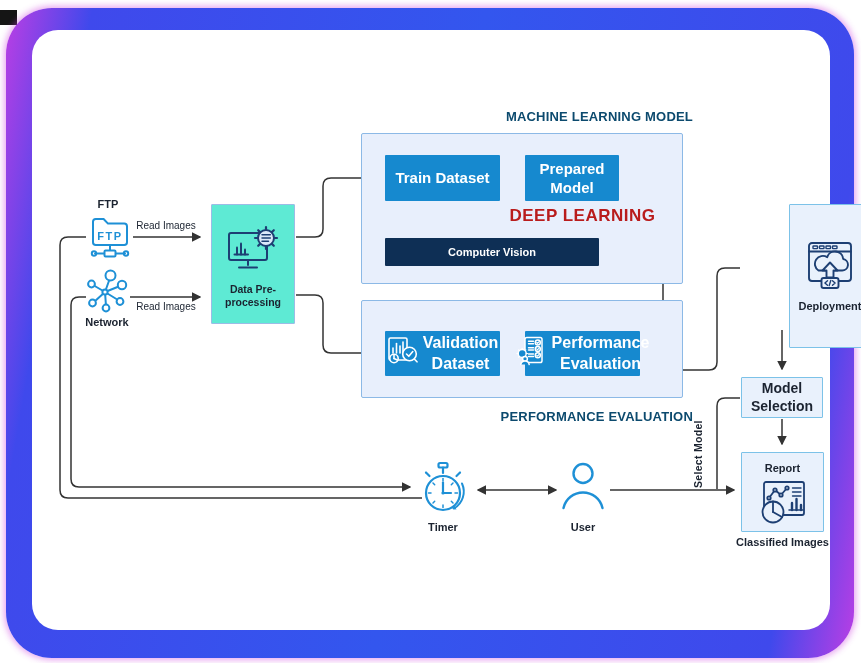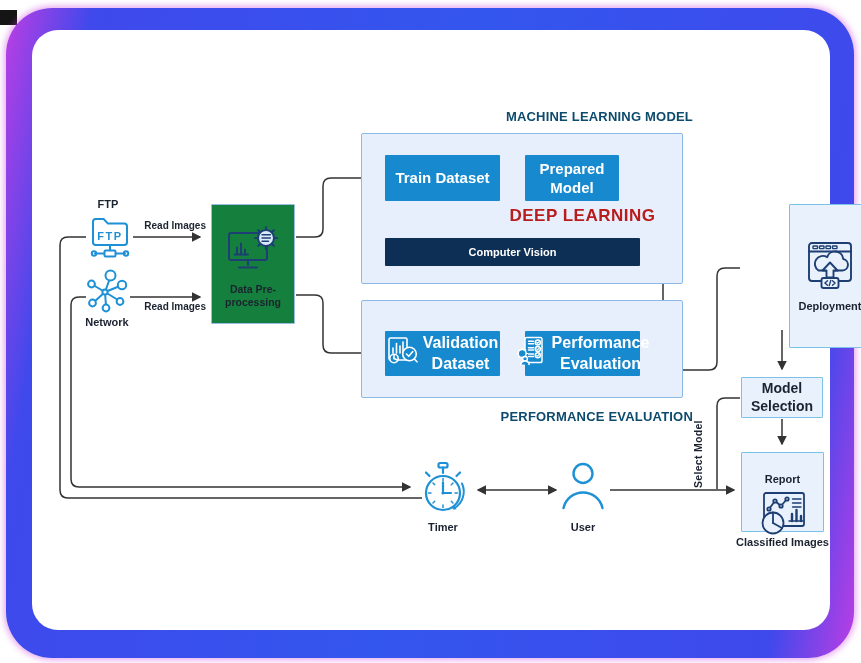--- a/index.html
+++ b/index.html
@@ -17,25 +17,25 @@
   .bluebox{position:absolute;background:#1689cf;color:#fff;font-size:15px;font-weight:600;
            display:flex;align-items:center;justify-content:center;text-align:center;line-height:1.3;
            border-radius:1px;box-sizing:border-box;}
   .bluebox .txt{flex:1;}
   .iconbox{padding:0 5px;gap:4px;font-size:16px;}
   .cvbar{position:absolute;background:#0e2f55;color:#fff;font-size:11px;font-weight:600;
          display:flex;align-items:center;justify-content:center;border-radius:1px;}
   .deep{position:absolute;color:#b91c1c;font-weight:700;font-size:17px;letter-spacing:.5px;text-align:center;}
   .sidebox{position:absolute;background:#e9f1fc;border:1.5px solid #7cc2e8;border-radius:1px;box-sizing:border-box;
            display:flex;flex-direction:column;align-items:center;justify-content:center;text-align:center;}
-  .dpbox{position:absolute;background:#15803d;border:1.5px solid #9cbce6;border-radius:1px;box-sizing:border-box;
+  .dpbox{position:absolute;background:#5eead4;border:1.5px solid #9cbce6;border-radius:1px;box-sizing:border-box;
          display:flex;flex-direction:column;align-items:center;justify-content:flex-start;text-align:center;padding-top:16px;}
   .nodelabel{font-size:10.5px;font-weight:700;color:#1b2330;line-height:1.25;}
   .floatlabel{position:absolute;font-size:11px;font-weight:700;color:#1b2330;text-align:center;line-height:1.2;}
-  .edgelabel{position:absolute;font-size:10px;font-weight:700;color:#1b2330;text-align:right;}
+  .edgelabel{position:absolute;font-size:10px;font-weight:400;color:#1b2330;text-align:center;}
   .vlabel{position:absolute;writing-mode:vertical-rl;transform:rotate(180deg);
           font-size:10.5px;font-weight:700;color:#1b2330;letter-spacing:.3px;}
   .iconwrap{position:absolute;}
 </style>
 </head>
 <body>
 
 <div class="artifact"></div>
 <div class="frame"></div>
 <div class="card"></div>
@@ -71,21 +71,21 @@
 <div class="container" style="left:361px;top:133px;width:322px;height:151px;"></div>
 <div class="container" style="left:361px;top:300px;width:322px;height:98px;"></div>
 
 <div class="bluebox" style="left:385px;top:155px;width:115px;height:46px;">
   <span class="txt">Train Dataset</span>
 </div>
 <div class="bluebox" style="left:525px;top:155px;width:94px;height:46px;">
   <span class="txt">Prepared Model</span>
 </div>
 <div class="deep" style="left:505px;top:206px;width:155px;">DEEP LEARNING</div>
-<div class="cvbar" style="left:385px;top:238px;width:255px;height:28px;text-align:right;">
+<div class="cvbar" style="left:385px;top:238px;width:214px;height:28px;text-align:right;">
   <span>Computer Vision</span>
 </div>
 
 <div class="bluebox iconbox" style="left:385px;top:331px;width:115px;height:45px;">
   <span class="iconspan">
     <svg width="32" height="30" viewBox="0 0 32 30">
       <g fill="none" stroke="#fff" stroke-width="1.6" stroke-linecap="round" stroke-linejoin="round">
         <rect x="2" y="2" width="18" height="22" rx="1.5"></rect>
         <line x1="6" y1="17" x2="6" y2="12"></line>
         <line x1="9.5" y1="17" x2="9.5" y2="7.5"></line>
@@ -237,21 +237,21 @@
       </g>
     </svg>
   </span>
   <span class="nodelabel" style="font-size:11px;margin-top:3px;">Deployment</span>
 </div>
 
 <div class="sidebox" style="left:741px;top:377px;width:82px;height:41px;">
   <span class="nodelabel" style="font-size:14px;">Model Selection</span>
 </div>
 
-<div class="sidebox" style="left:741px;top:452px;width:83px;height:80px;justify-content:flex-start;padding-top:20px;">
+<div class="sidebox" style="left:741px;top:452px;width:83px;height:80px;justify-content:flex-start;padding-top:9px;">
   <span class="nodelabel" style="font-size:11px;">Report</span>
   <span style="margin-top:3px;">
     <svg width="50" height="48" viewBox="0 0 50 48">
       <g fill="none" stroke="#1d3f73" stroke-width="1.8" stroke-linecap="round" stroke-linejoin="round">
         <rect x="6" y="3" width="40" height="33" rx="2"></rect>
         <polyline points="11,19 17,11 23,16 29,9"></polyline>
         <circle cx="11" cy="19" r="1.7" fill="#e9f1fc"></circle>
         <circle cx="17" cy="11" r="1.7" fill="#e9f1fc"></circle>
         <circle cx="23" cy="16" r="1.7" fill="#e9f1fc"></circle>
         <circle cx="29" cy="9" r="1.7" fill="#e9f1fc"></circle>

